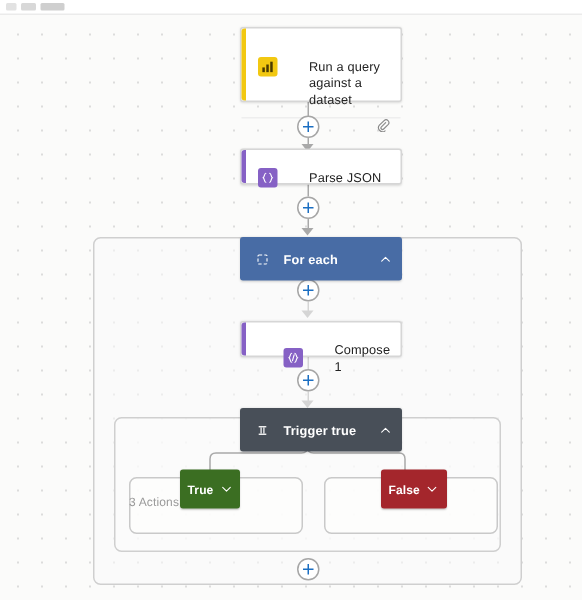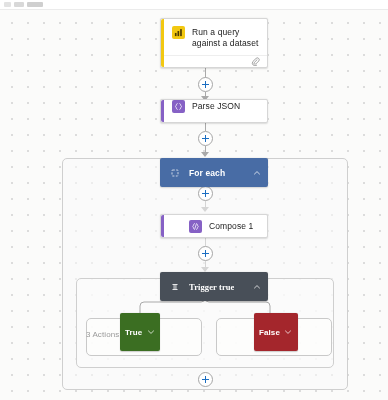--- a/index.html
+++ b/index.html
@@ -105,22 +105,23 @@
   .card .accent {
     position: absolute;
     left: 0; top: 0; bottom: 0;
     width: 3px;
     border-radius: 2px 0 0 2px;
   }
   .card .card-row {
     display: flex;
     align-items: flex-start;
     padding: 7px 8px 6px 11px;
-    gap: 7px;
+    gap: 21px;
     flex: 1;
+    margin-top: 12px;
   }
   .card .card-title {
     font-size: 8.5px;
     color: #222222;
     line-height: 11px;
     letter-spacing: 0.1px;
     padding-top: 1px;
   }
   .card .card-foot {
     height: 14px;
@@ -196,26 +197,26 @@
   .branch-box {
     position: absolute;
     border: 1px solid #c9c9c9;
     border-radius: 5px;
     background: rgba(253,253,252,0.7);
     box-sizing: border-box;
     z-index: 3;
   }
   .branch-label {
     position: absolute;
-    height: 14px;
+    height: 26px;
     border-radius: 2px;
     display: flex;
     align-items: center;
     gap: 4px;
-    padding: 12px 5px;
+    padding: 0 5px;
     z-index: 8;
     cursor: pointer;
     box-shadow: 0 0.5px 1.2px rgba(0,0,0,0.2);
   }
   .branch-label .bl-text {
     font-size: 8px;
     font-weight: bold;
     color: #ffffff;
     letter-spacing: 0.1px;
   }
@@ -327,21 +328,21 @@
           <path d="M7.4 2 C8.9 2 8.4 5.2 9.7 6 c-1.3 .8 -.8 4 -2.3 4" stroke="#ffffff" stroke-width="1" fill="none" stroke-linecap="round"></path>
           <path d="M5.3 8.6 L6.8 3.4" stroke="#ffffff" stroke-width="1" stroke-linecap="round"></path>
         </svg>
       </span>
       <span class="card-title">Compose 1</span>
     </div>
   </div>
 
   <div class="plus-btn" style="top:236px;"></div>
 
-  <div class="scope-head" style="left:160px; top:262px; width:108px; background:#484F58;font-family:Liberation Serif, serif;">
+  <div class="scope-head" style="left:160px; top:262px; width:108px; background:#484F58;">
     <span class="sh-icon">
       <svg width="8" height="8" viewBox="0 0 12 12">
         <rect x="2.2" y="1.6" width="7.6" height="1.3" fill="#ffffff"></rect>
         <rect x="2.2" y="9.1" width="7.6" height="1.3" fill="#ffffff"></rect>
         <rect x="4.0" y="2.9" width="1.2" height="6.2" fill="#ffffff"></rect>
         <rect x="6.8" y="2.9" width="1.2" height="6.2" fill="#ffffff"></rect>
       </svg>
     </span>
     <span class="sh-title">Trigger true</span>
     <span class="chev">

